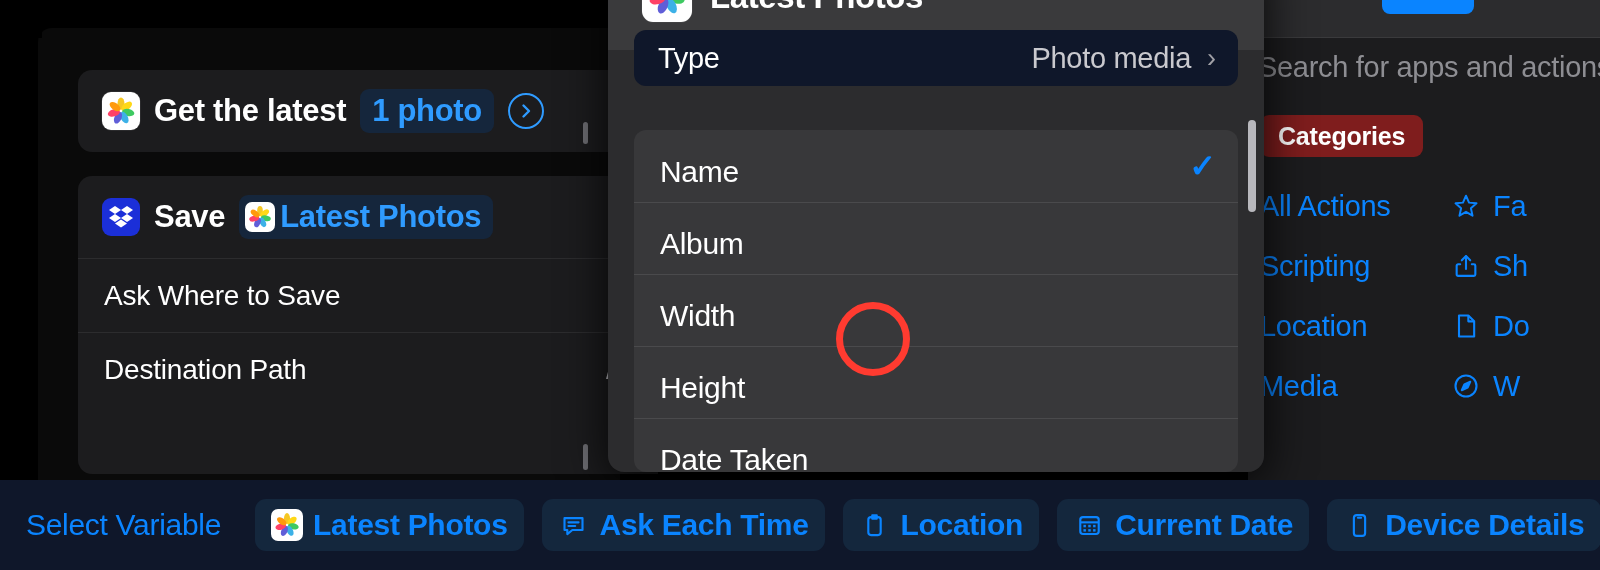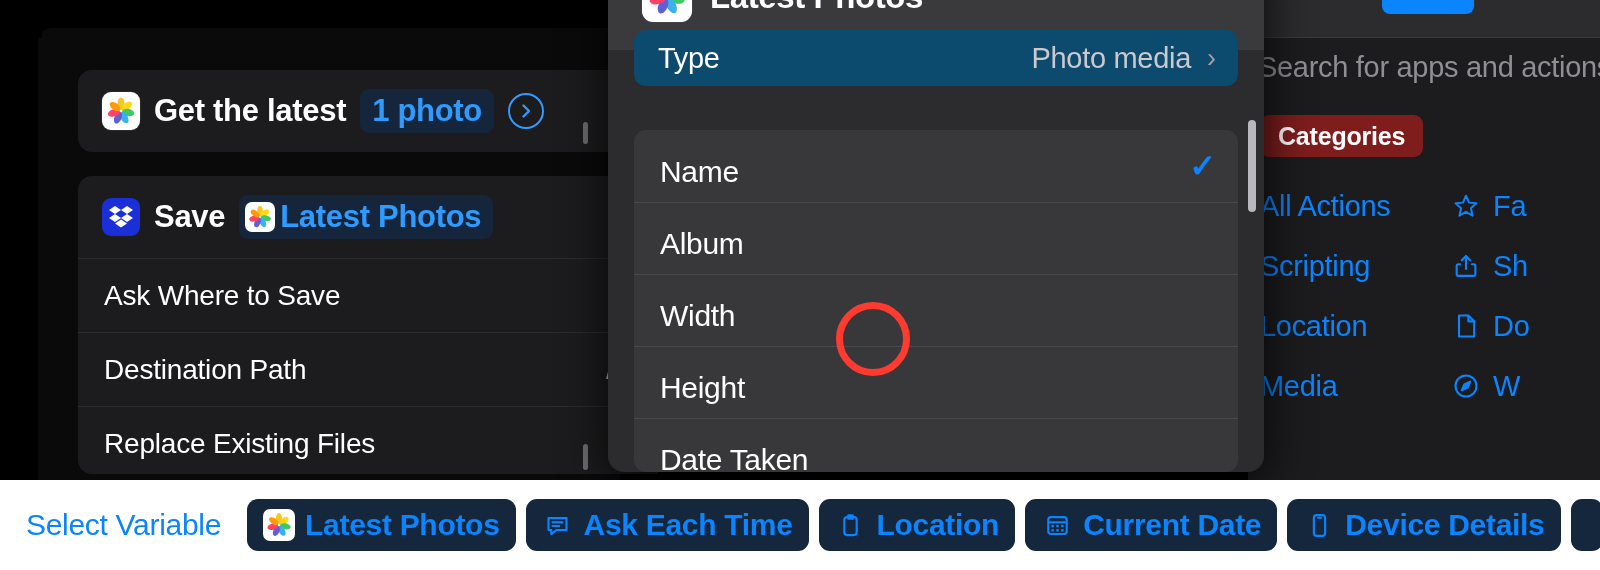--- a/index.html
+++ b/index.html
@@ -158,21 +158,21 @@
   .pop-header-icon {
     width: 50px; height: 50px; border-radius: 11px; background: #fff; position: relative; flex:none;
     box-shadow: 0 0 0 0.5px #4a4a4c;
   }
   .pop-header-icon svg { position: absolute; left: 4px; top: 4px; }
   .pop-title {
     font-size: 33px; font-weight: 700; color: #ffffff; letter-spacing: -0.4px; white-space: nowrap;
   }
   .pop-type-group {
     position: absolute; left: 26px; top: 86px; width: 604px; height: 56px;
-    background: #0c4a6e; border-radius: 12px;
+    background: #0f172a; border-radius: 12px;
     display: flex; align-items: center; justify-content: space-between;
     padding: 0 22px 0 24px;
   }
   .pop-type-label { font-size: 29px; color: #ffffff; letter-spacing: -0.3px; }
   .pop-type-right { display: flex; align-items: center; gap: 16px; }
   .pop-type-value { font-size: 29px; color: #c9c9ce; letter-spacing: -0.3px; }
   .pop-type-chev { color: #a0a0a6; font-size: 27px; line-height: 1; }
 
   .pop-list {
     position: absolute; left: 26px; top: 186px; width: 604px; height: 342px;
@@ -195,22 +195,22 @@
   
   .cursor-ring {
     position: absolute; left: 836px; top: 302px; width: 74px; height: 74px;
     border: 7px solid #ff3b30; border-radius: 50%;
     z-index: 40; pointer-events: none;
   }
 
   
   .var-bar {
     position: absolute; left: 0; top: 480px; width: 1600px; height: 90px;
-    background: #ffffff;
-    display: flex; align-items: center; gap: 10px; padding-left: 26px;
+    background: #0f172a;
+    display: flex; align-items: center; gap: 18px; padding-left: 26px;
     overflow: hidden; z-index: 30;
   }
   .var-bar-lead {
     font-size: 30px; color: #0a84ff; letter-spacing: -0.3px; white-space: nowrap;
     padding-right: 16px;
   }
   .var-chip {
     display: flex; align-items: center; gap: 10px;
     background: #14273d; border-radius: 11px;
     height: 52px; padding: 0 16px; white-space: nowrap; flex: none;
@@ -294,24 +294,20 @@
         </div>
 
         <div class="param-row">
           <span class="param-label">Ask Where to Save</span>
           <span class="param-value"></span>
         </div>
         <div class="param-row">
           <span class="param-label">Destination Path</span>
           <span class="param-value">/S</span>
         </div>
-        <div class="param-row">
-          <span class="param-label">Replace Existing Files</span>
-          <span class="param-value"></span>
-        </div>
       </div>
 
       <div id="card-next"></div>
     </div>
 
     <div class="editor-scroll-nub"></div>
     <div class="editor-scroll-nub2"></div>
     <div class="notch-strip"></div>
     <div class="win-corner"></div>
   </div>

